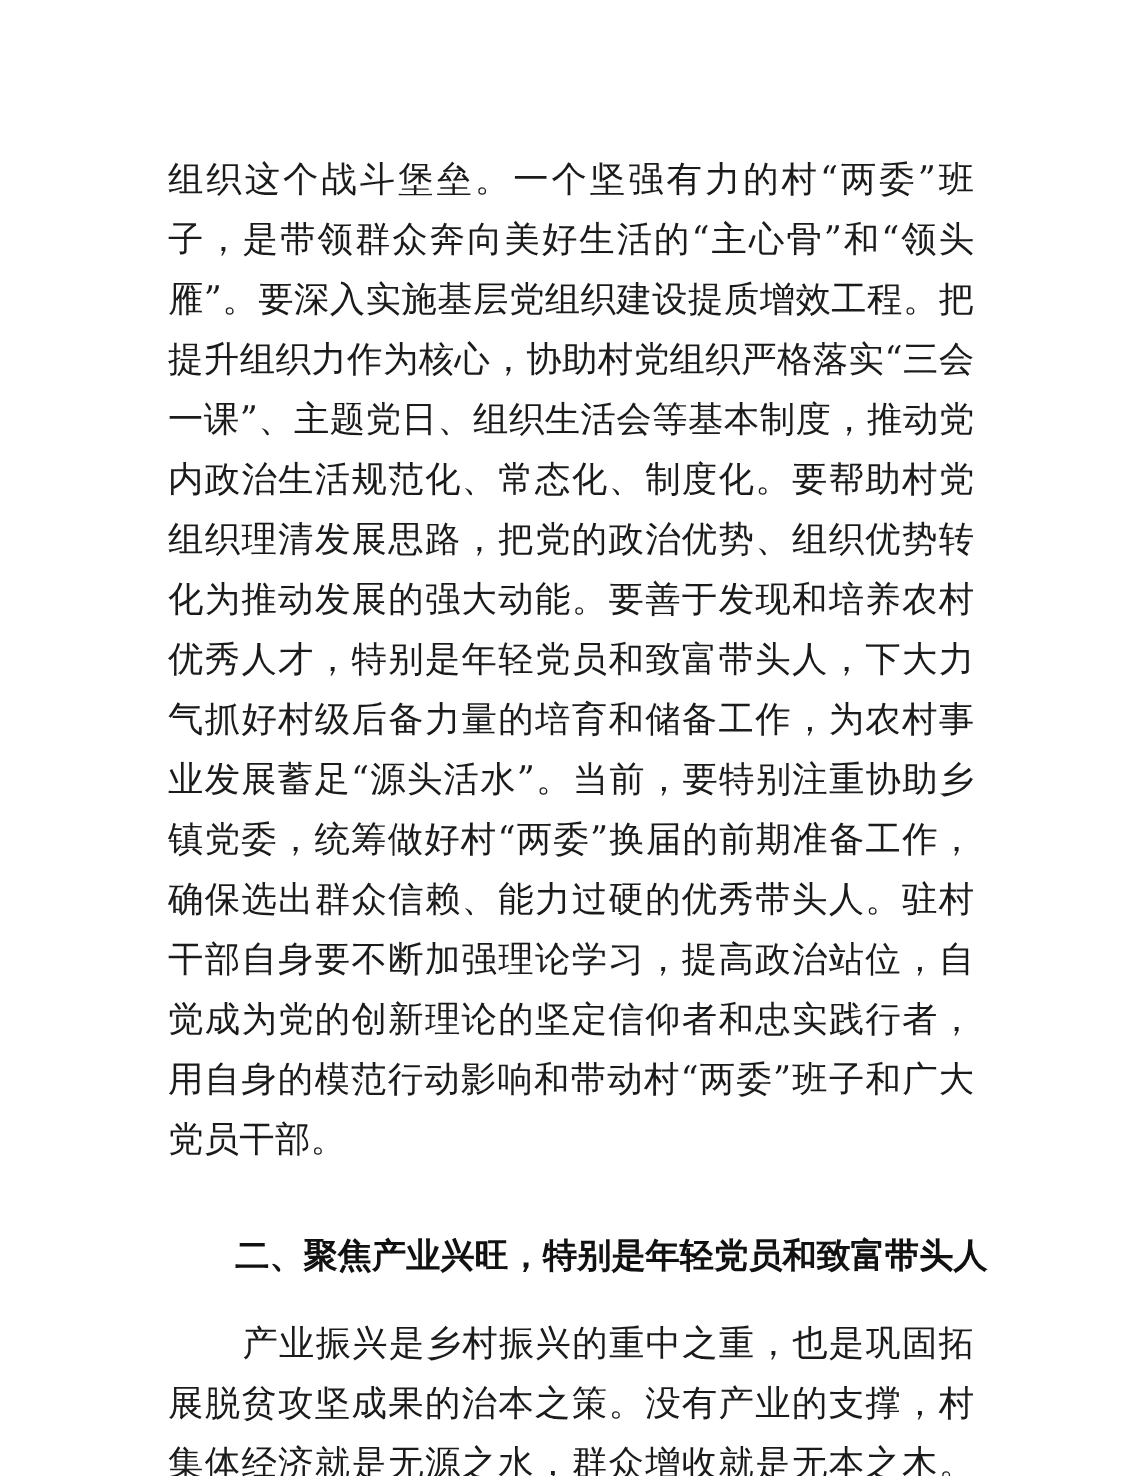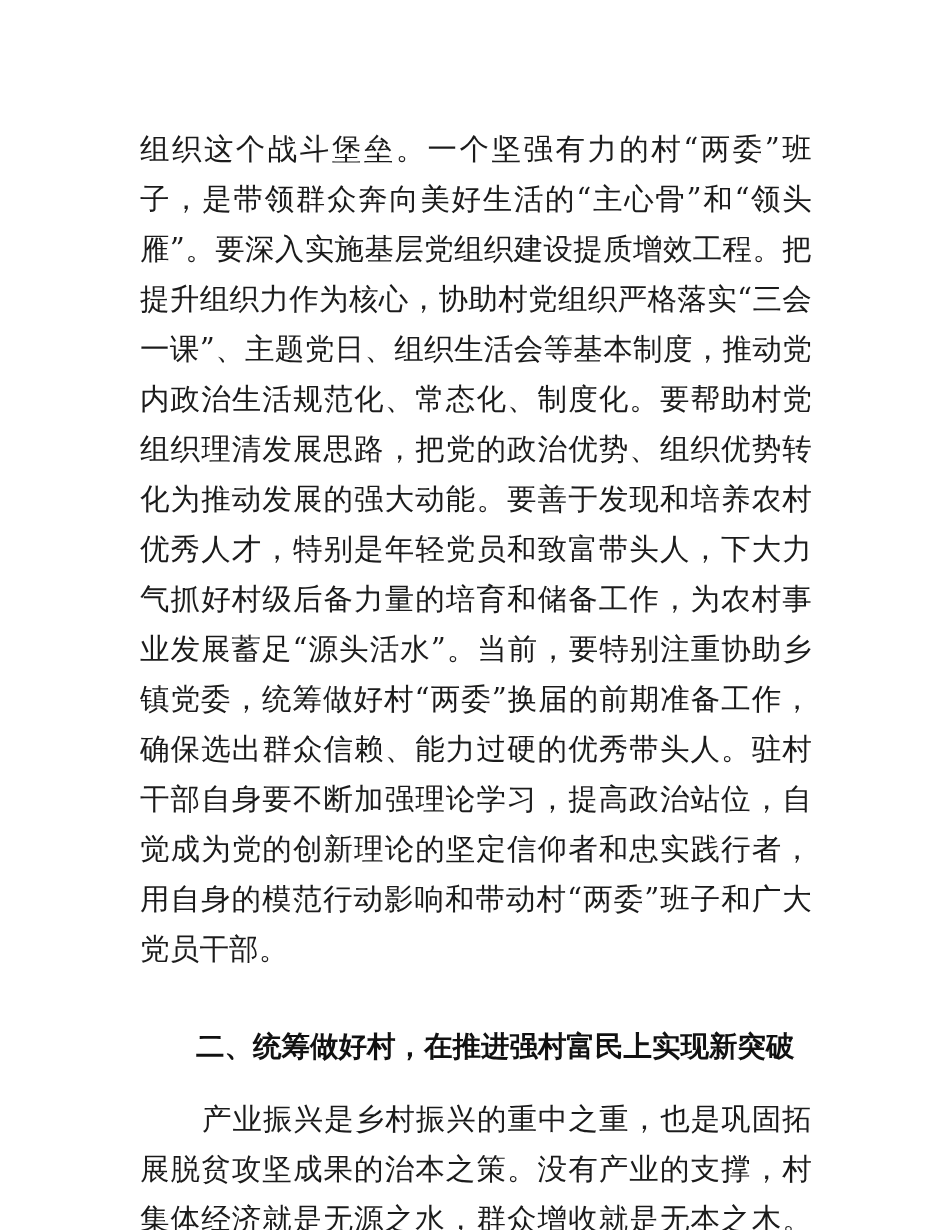--- a/index.html
+++ b/index.html
@@ -66,20 +66,20 @@
 </head>
 <body>
 
 <div id="page">
   <div id="content">
 
     <p class="para">组织这个战斗堡垒。一个坚强有力的村“两委”班子，是带领群众奔向美好生活的“主心骨”和“领头雁”。要深入实施基层党组织建设提质增效工程。把提升组织力作为核心，协助村党组织严格落实“三会一课”、主题党日、组织生活会等基本制度，推动党内政治生活规范化、常态化、制度化。要帮助村党组织理清发展思路，把党的政治优势、组织优势转化为推动发展的强大动能。要善于发现和培养农村优秀人才，特别是年轻党员和致富带头人，下大力气抓好村级后备力量的培育和储备工作，为农村事业发展蓄足“源头活水”。当前，要特别注重协助乡镇党委，统筹做好村“两委”换届的前期准备工作，确保选出群众信赖、能力过硬的优秀带头人。驻村干部自身要不断加强理论学习，提高政治站位，自觉成为党的创新理论的坚定信仰者和忠实践行者，用自身的模范行动影响和带动村“两委”班子和广大党员干部。</p>
 
     <div class="gap-before-heading"></div>
 
-    <h2 class="heading">二、统筹做好村，在推进强村富民上实现新突破</h2>
+    <h2 class="heading">二、聚焦产业兴旺，特别是年轻党员和致富带头人</h2>
 
     <div class="gap-after-heading"></div>
 
     <p class="para indent">产业振兴是乡村振兴的重中之重，也是巩固拓展脱贫攻坚成果的治本之策。没有产业的支撑，村集体经济就是无源之水，群众增收就是无本之木。驻村干部身处一线，最了解村情民意，最熟悉资源禀赋，要在推动产业发展上当好“参谋员”“联络</p>
 
   </div>
 </div>
 
 </body></html>

